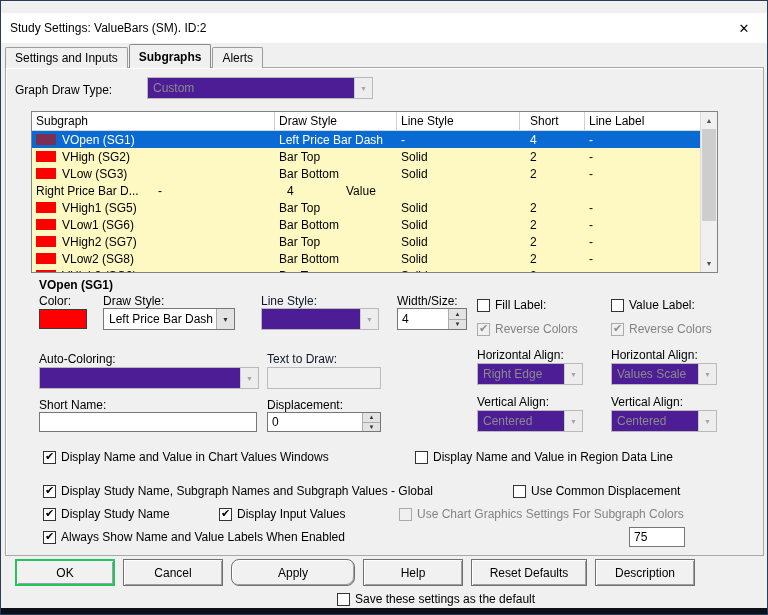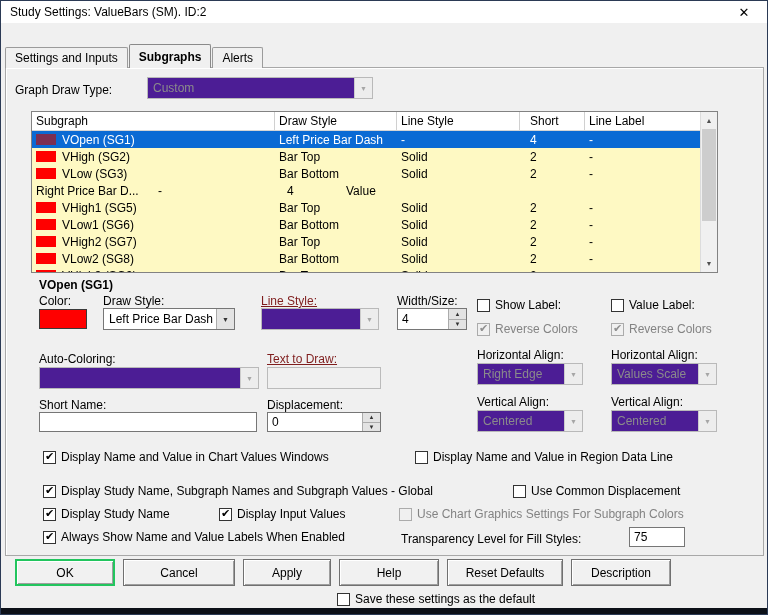--- a/index.html
+++ b/index.html
@@ -2,35 +2,35 @@
 <html style="--sel: #0a6ad4;"><head>
 <meta charset="utf-8">
 <style>
   html,body{margin:0;padding:0;background:#d7d7d7;}
   .dialog{
     position:relative; width:768px; height:615px; box-sizing:border-box;
     background:#f0f0f0; border:1px solid #2b3a55;
     font-family:"Liberation Sans", sans-serif; font-size:12px; color:#000;
     overflow:hidden;
   }
-  .titlebar{height:22px; background:#fff; display:flex; align-items:center;}
+  .titlebar{height:30px; background:#fff; display:flex; align-items:center;margin-top:12px;}
   .title{padding-left:9px; font-size:12px; white-space:nowrap;}
   .close-btn{margin-left:auto; width:46px; height:30px; display:flex; align-items:center; justify-content:center; font-size:13px; cursor:default;}
   .bottom-edge{position:absolute; left:0; right:0; bottom:0; height:6px; background:#0c1018;}
 
   
   .tabs{position:absolute; left:4px; top:43px; display:flex; align-items:flex-end; z-index:3;}
   .tab{box-sizing:border-box; height:21px; padding:3px 9px; margin-right:1px; background:#f0f0f0;
        border:1px solid #9b9b9b; border-bottom:none; border-radius:2px 2px 0 0; white-space:nowrap;}
   .tab.active{height:24px; padding-top:5px; font-weight:bold; z-index:4; border-color:#8a8a8a;}
   .tabpage{position:absolute; left:4px; top:66px; width:759px; height:489px; box-sizing:border-box;
            border:1px solid #a8a8a8; background:#f0f0f0; box-shadow:inset 1px 1px 0 #ffffff;}
 
   .lbl{position:absolute; white-space:nowrap;}
-  .lbl.dis{color:#7f1d1d;text-decoration:underline;}
+  .lbl.dis{color:#0f172a;}
   .lbl.b{font-weight:bold;}
 
   
   .combo{position:absolute; display:flex; align-items:stretch; height:22px; box-sizing:border-box;
          background:#fff; border:1px solid #767676;}
   .combo-value{flex:1; padding:3px 5px 0 5px; white-space:nowrap; overflow:hidden;}
   .combo-arrow{width:17px; flex:none; display:flex; align-items:center; justify-content:center;
                background:#e3e3e3; border-left:1px solid #ababab; font-size:7px; color:#333;}
   .combo.disabled{background:#4c1d95; border-color:#b9b9b9;}
   .combo.disabled .combo-value{color:#8b8b8b;}
@@ -247,21 +247,21 @@
           <span>▲</span>
         </div>
       <div class="spin-btn">
           <span>▼</span>
         </div>
     </div>
   </div>
 
   <label class="checkbox" style="left:476px;top:297px">
     <span class="cb-box"></span>
-    <span class="cb-label">Show Label:</span>
+    <span class="cb-label">Fill Label:</span>
   </label>
   <label class="checkbox checked disabled" style="left:476px;top:321px">
     <span class="cb-box">
         <span class="cb-check">✔</span>
       </span>
     <span class="cb-label">Reverse Colors</span>
   </label>
   <span class="lbl" style="left:476px;top:347px">Horizontal Align:</span>
   <div class="combo disabled" style="left:476px;top:362px;width:106px">
     <span class="combo-value">Right Edge</span>
@@ -364,27 +364,26 @@
     <span class="cb-box"></span>
     <span class="cb-label">Use Chart Graphics Settings For Subgraph Colors</span>
   </label>
   <label class="checkbox checked" style="left:42px;top:529px">
     <span class="cb-box">
         <span class="cb-check">✔</span>
       </span>
     <span class="cb-label">Always Show Name and Value Labels When Enabled</span>
   </label>
 
-  <span class="lbl" style="left:400px;top:531px">Transparency Level for Fill Styles:</span>
   <input class="tinput" style="left: 628px; top: 526px; width: 56px; height: 20px;" value="75">
 
   <div class="btnrow">
       <button class="btn default" style="width: 100px;">OK</button>
-      <button class="btn" style="width: 112px;">Cancel</button>
-      <button class="btn" style="width: 88px;">Apply</button>
+      <button class="btn" style="width: 100px;">Cancel</button>
+      <button class="btn" style="width: 124px; border-radius: 8px;">Apply</button>
       <button class="btn" style="width: 100px;">Help</button>
       <button class="btn" style="width: 116px;">Reset Defaults</button>
       <button class="btn" style="width: 100px;">Description</button>
     </div>
 
   <label class="checkbox" style="left:336px;top:591px">
     <span class="cb-box"></span>
     <span class="cb-label">Save these settings as the default</span>
   </label>
 

